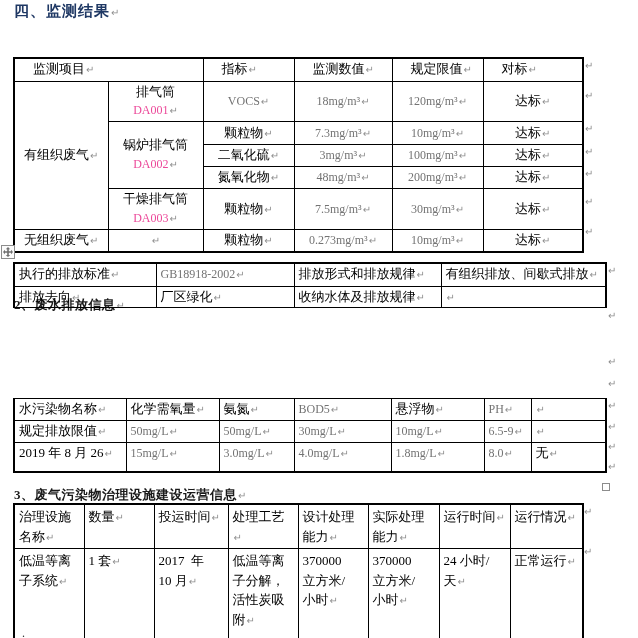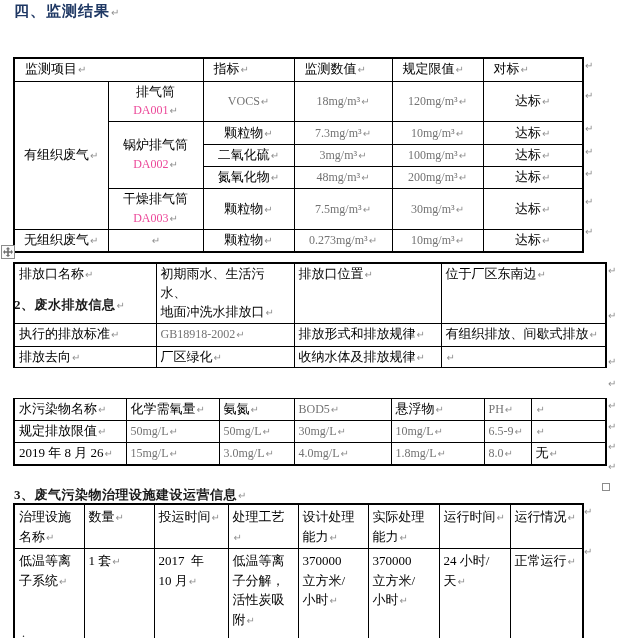--- a/index.html
+++ b/index.html
@@ -26,21 +26,21 @@
   .tbl {
     position:absolute; border-collapse:collapse; table-layout:fixed;
     border:2px solid #000;
   }
   .tbl td {
     border:1px solid #000; font-size:13px; color:#000;
     white-space:pre-wrap; overflow:hidden; line-height:1.45; padding:1px 4px;
   }
   #t1 { left:13px; top:57px; width:569px; }
   #t1 td { text-align:center; vertical-align:middle; padding:1px 2px; }
-  #t1 td.hd { text-align:left; vertical-align:middle; padding-left:10px; }
+  #t1 td.hd { text-align:left; vertical-align:middle; padding-left:18px; }
 
   #t2a { left:13px; top:262px; width:592px; border-bottom-width:1px; }
   #t2b { left:13px; top:398px; width:592px; border-top-width:1px; }
   #t2a td, #t2b td { text-align:left; vertical-align:top; }
 
   #t3 { left:13px; top:503px; width:569px; }
   #t3 td { text-align:left; vertical-align:top; line-height:1.5; padding:2px 4px; }
 
   .lat { font-size:12px; color:#737373; }
   .blue { color:#ec4899; }
@@ -136,27 +136,20 @@
   <div class="sec" id="sec2"><span>2、废水排放信息</span><span class="mark">↵</span></div>
 
   <table class="tbl" id="t2a">
     <colgroup>
         <col style="width:142px">
         <col style="width:138px">
         <col style="width:147px">
         <col style="width:165px">
       </colgroup>
     <tbody>
-        <tr style="height:45px">
-      <td><span>排放口名称</span><span class="mark">↵</span></td>
-      <td><span>初期雨水、生活污水、
-地面冲洗水排放口</span><span class="mark">↵</span></td>
-      <td><span>排放口位置</span><span class="mark">↵</span></td>
-      <td><span>位于厂区东南边</span><span class="mark">↵</span></td>
-    </tr>
     <tr style="height:23px">
       <td><span>执行的排放标准</span><span class="mark">↵</span></td>
       <td><span class="lat">GB18918-2002</span><span class="mark">↵</span></td>
       <td><span>排放形式和排放规律</span><span class="mark">↵</span></td>
       <td><span>有组织排放、间歇式排放</span><span class="mark">↵</span></td>
     </tr>
     <tr style="height:21px">
       <td><span>排放去向</span><span class="mark">↵</span></td>
       <td><span>厂区绿化</span><span class="mark">↵</span></td>
       <td><span>收纳水体及排放规律</span><span class="mark">↵</span></td>
@@ -187,21 +180,21 @@
     </tr>
     <tr style="height:21px">
       <td><span>规定排放限值</span><span class="mark">↵</span></td>
       <td><span class="lat">50mg/L</span><span class="mark">↵</span></td>
       <td><span class="lat">50mg/L</span><span class="mark">↵</span></td>
       <td><span class="lat">30mg/L</span><span class="mark">↵</span></td>
       <td><span class="lat">10mg/L</span><span class="mark">↵</span></td>
       <td><span class="lat">6.5-9</span><span class="mark">↵</span></td>
       <td><span class="mark">↵</span></td>
     </tr>
-    <tr style="height:22px">
+    <tr style="height:30px">
       <td><span>2019 年 8 月 26</span><span class="mark">↵</span></td>
       <td><span class="lat">15mg/L</span><span class="mark">↵</span></td>
       <td><span class="lat">3.0mg/L</span><span class="mark">↵</span></td>
       <td><span class="lat">4.0mg/L</span><span class="mark">↵</span></td>
       <td><span class="lat">1.8mg/L</span><span class="mark">↵</span></td>
       <td><span class="lat">8.0</span><span class="mark">↵</span></td>
       <td><span>无</span><span class="mark">↵</span></td>
     </tr>
   </tbody>
     </table>

